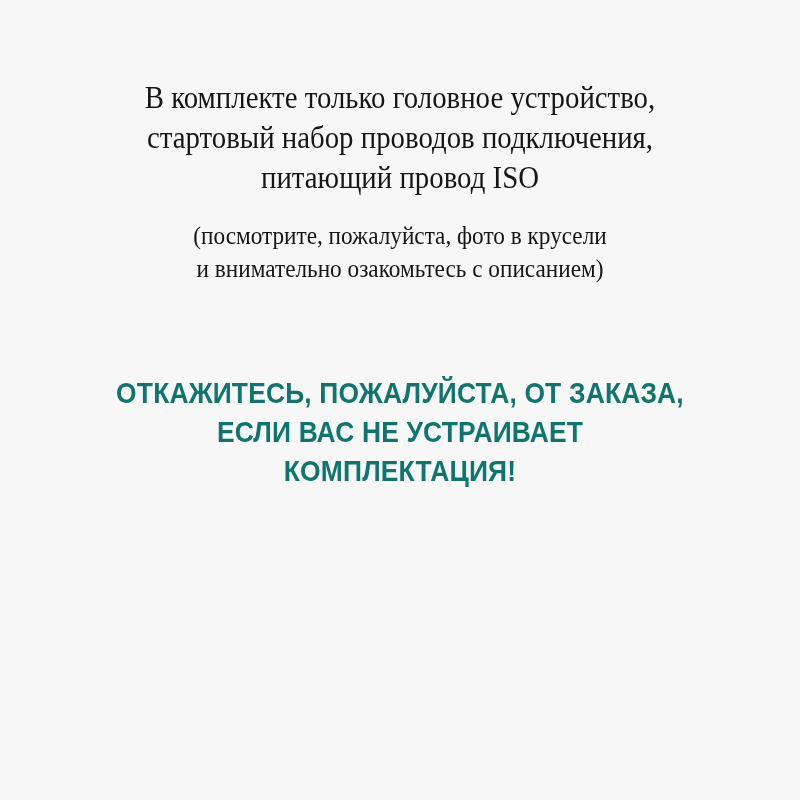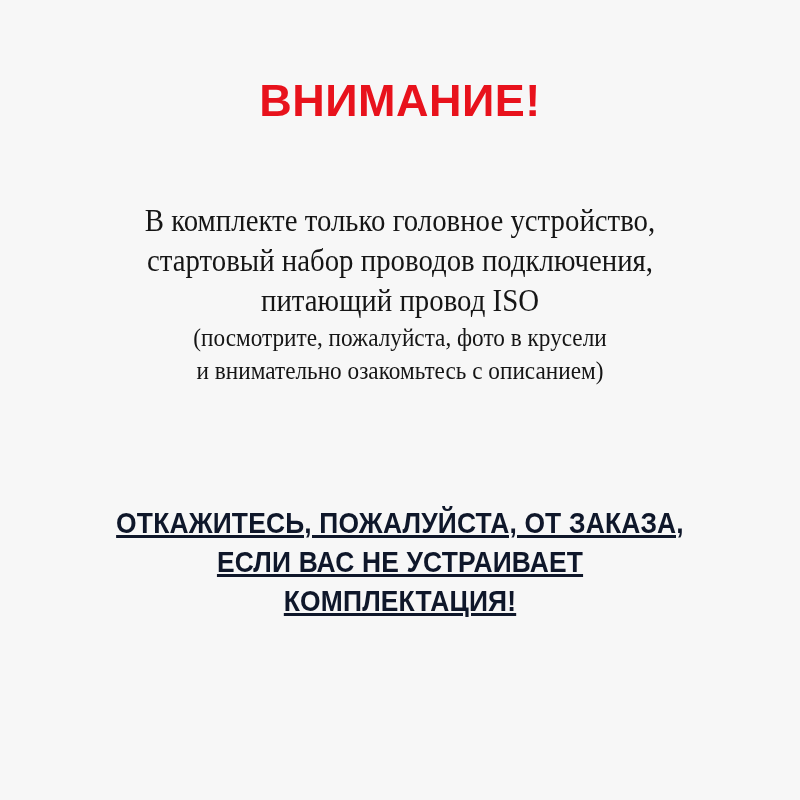--- a/index.html
+++ b/index.html
@@ -49,45 +49,43 @@
   }
   .note-line {
     font-size: 25px;
     line-height: 33px;
     font-weight: normal;
     transform: scaleX(0.93);
     transform-origin: center;
     white-space: nowrap;
   }
   .note-group {
-    margin-top: 0;
+    margin-top: 21px;
   }
   .footer-block {
-    margin-top: 116px;
+    margin-top: 88px;
     width: 740px;
     text-align: center;
-    color: #0f172a;
-    text-decoration: underline;
+    color: #0f766e;
   }
   .footer-line {
     font-size: 30px;
     font-weight: bold;
     line-height: 39px;
     letter-spacing: 0.2px;
     transform: scaleX(0.88);
     transform-origin: center;
     white-space: nowrap;
   }
 </style>
 </head>
 <body>
 
 <div class="notice-card">
 
-  <div class="headline">ВНИМАНИЕ!</div>
 
   <div class="body-block">
     <div class="body-line">В комплекте только головное устройство,</div>
     <div class="body-line">стартовый набор проводов подключения,</div>
     <div class="body-line">питающий провод ISO</div>
 
     <div class="note-group">
       <div class="note-line">(посмотрите, пожалуйста, фото в крусели</div>
       <div class="note-line">и внимательно озакомьтесь с описанием)</div>
     </div>

